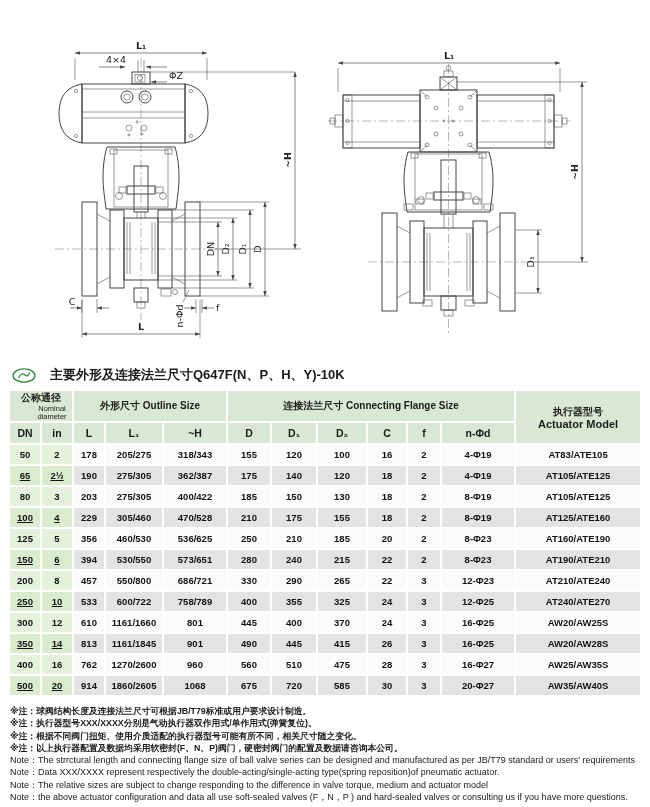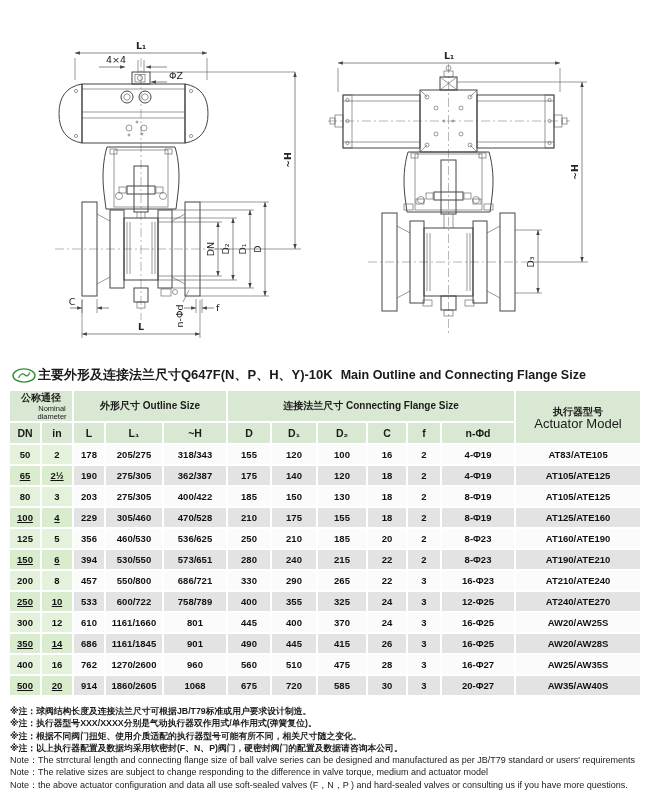--- a/index.html
+++ b/index.html
@@ -6,30 +6,30 @@
   body{width:650px;height:807px;background:#ffffff;position:relative;
        font-family:"Liberation Sans","DejaVu Sans",sans-serif;color:#1a1a1a;}
   .drawings{position:relative;height:362px;}
   .dwgL{position:absolute;left:15px;top:0;}
   .dwgR{position:absolute;left:320px;top:0;}
   svg .ln{stroke:#444;stroke-width:1;fill:none;}
   svg .thin{stroke:#555;stroke-width:0.6;fill:none;}
   svg .dim{stroke:#555;stroke-width:0.7;fill:none;}
   svg .cl{stroke:#888;stroke-width:0.6;fill:none;stroke-dasharray:9 3 2 3;}
   svg text{font-family:"DejaVu Sans",sans-serif;font-size:9.5px;fill:#222;}
-  .titlebar{display:flex;align-items:center;gap:2px;margin:4px 0 5px 12px;}
+  .titlebar{display:flex;align-items:center;gap:14px;margin:4px 0 5px 12px;}
   .t-zh{font-size:13px;font-weight:bold;}
   .t-en{font-size:12.5px;font-weight:bold;margin-left:6px;}
   table{table-layout:fixed;border-collapse:separate;border-spacing:2px;
         margin:0 8px;width:634px;}
   th,td{text-align:center;vertical-align:middle;overflow:hidden;padding:0;}
   thead th{background:#d9e8d2;color:#1b1b1b;}
   th.grp{height:20px;font-weight:bold;font-size:10px;}
   th.grp .small{display:block;font-size:7.5px;font-weight:normal;line-height:8px;padding-left:22px;}
-  th.grp .small2{display:block;font-size:13px;font-weight:normal;line-height:10px;}
+  th.grp .small2{display:block;font-size:11px;font-weight:bold;line-height:10px;}
   tr.symrow th{height:20px;font-weight:bold;font-size:10.5px;}
   td{background:#fbfbfb;font-size:9.5px;font-weight:bold;height:19px;color:#111;}
   tr.alt td{background:#e3e3e3;}
   td.green{background:#e4f2db;}
   tr.alt td.green{background:#d9ecce;text-decoration:underline;}
   .notes{margin:8px 0 0 10px;}
   .note{font-size:9px;line-height:12.3px;color:#1a1a1a;white-space:nowrap;}
   .note.zh{font-weight:bold;font-size:8.8px;}
 </style>
 </head>
@@ -271,21 +271,20 @@
     </g>
   </svg>
 </div>
 
 <div class="titlebar">
   <svg width="24" height="15" viewBox="0 0 24 15">
     <ellipse cx="12" cy="7.5" rx="11" ry="6.6" fill="none" stroke="#2f8f3a" stroke-width="1.4"></ellipse>
     <path d="M6.5,10 Q9.5,3.5 13,7 Q15.5,9.5 18,4.5" fill="none" stroke="#2f8f3a" stroke-width="1.2"></path>
   </svg>
   <span class="t-zh">主要外形及连接法兰尺寸Q647F(N、P、H、Y)-10K</span>
-  <span class="t-en">Main Outline and Connecting Flange Size</span>
 </div>
 
 <table>
   <colgroup>
     <col style="width:30px">
       <col style="width:30px">
       <col style="width:30px">
     <col style="width:56px">
       <col style="width:62px">
       <col style="width:42px">
@@ -412,21 +411,21 @@
         <td class="green">200</td>
         <td class="green">8</td>
         <td>457</td>
         <td>550/800</td>
         <td>686/721</td>
         <td>330</td>
         <td>290</td>
         <td>265</td>
         <td>22</td>
         <td>3</td>
-        <td>16-Φ23</td>
+        <td>12-Φ23</td>
         <td>AT210/ATE240</td>
       </tr>
       <tr class="alt">
         <td class="green">250</td>
         <td class="green">10</td>
         <td>533</td>
         <td>600/722</td>
         <td>758/789</td>
         <td>400</td>
         <td>355</td>
@@ -446,21 +445,21 @@
         <td>400</td>
         <td>370</td>
         <td>24</td>
         <td>3</td>
         <td>16-Φ25</td>
         <td>AW20/AW25S</td>
       </tr>
       <tr class="alt">
         <td class="green">350</td>
         <td class="green">14</td>
-        <td>686</td>
+        <td>813</td>
         <td>1161/1845</td>
         <td>901</td>
         <td>490</td>
         <td>445</td>
         <td>415</td>
         <td>26</td>
         <td>3</td>
         <td>16-Φ25</td>
         <td>AW20/AW28S</td>
       </tr>
@@ -494,15 +493,16 @@
       </tr>
     </tbody>
 </table>
 
 <div class="notes">
     <div class="note zh">※注：球阀结构长度及连接法兰尺寸可根据JB/T79标准或用户要求设计制造。</div>
     <div class="note zh">※注：执行器型号XXX/XXXX分别是气动执行器双作用式/单作用式(弹簧复位)。</div>
     <div class="note zh">※注：根据不同阀门扭矩、使用介质适配的执行器型号可能有所不同，相关尺寸随之变化。</div>
     <div class="note zh">※注：以上执行器配置及数据均采用软密封(F、N、P)阀门，硬密封阀门的配置及数据请咨询本公司。</div>
     <div class="note en">Note：The strrctural length and connecting flange size of ball valve series can be designed and manufactured as per JB/T79 standard or users' requirements</div>
+    <div class="note en">Note：Data XXX/XXXX  represent respectively the double-acting/single-acting type(spring reposition)of pneumatic actuator.</div>
     <div class="note en">Note：The relative sizes are subject to change responding to the difference in valve torque, medium and actuator model</div>
     <div class="note en">Note：the above actuator  configuration and data  all use soft-sealed valves (F，N，P ) and  hard-sealed valves or consulting us if you have more questions.</div>
   </div>
 
 </body></html>

